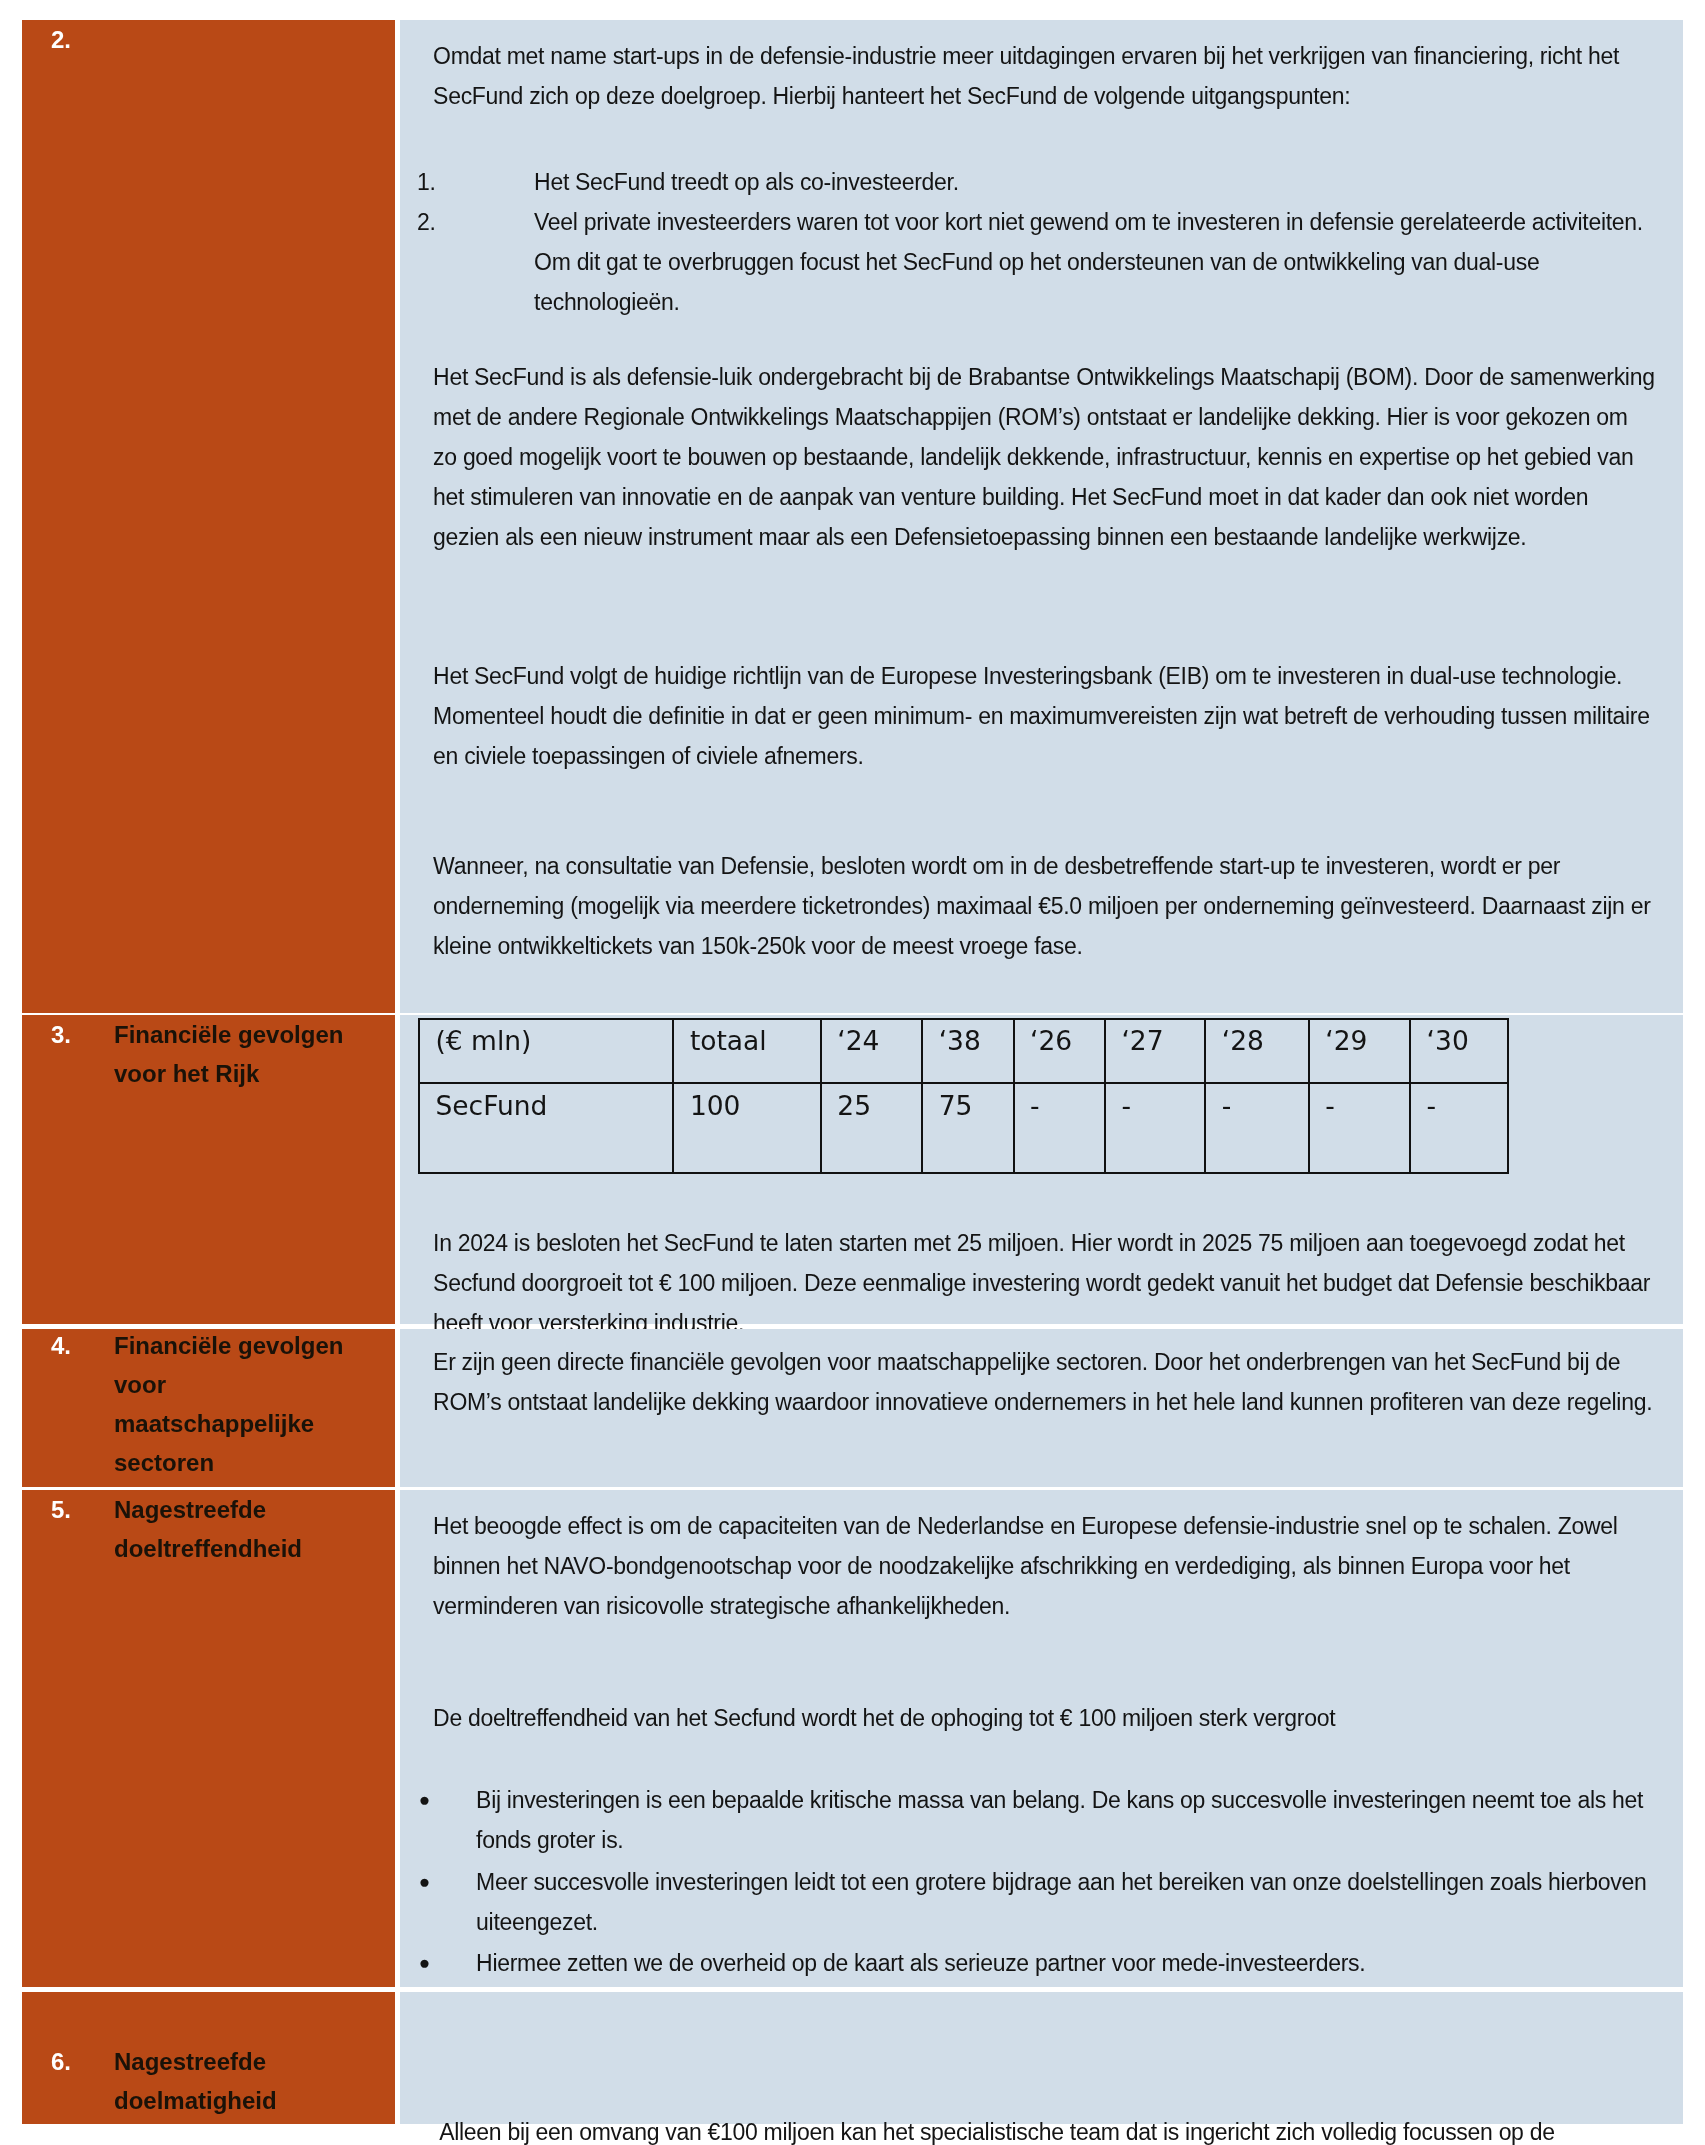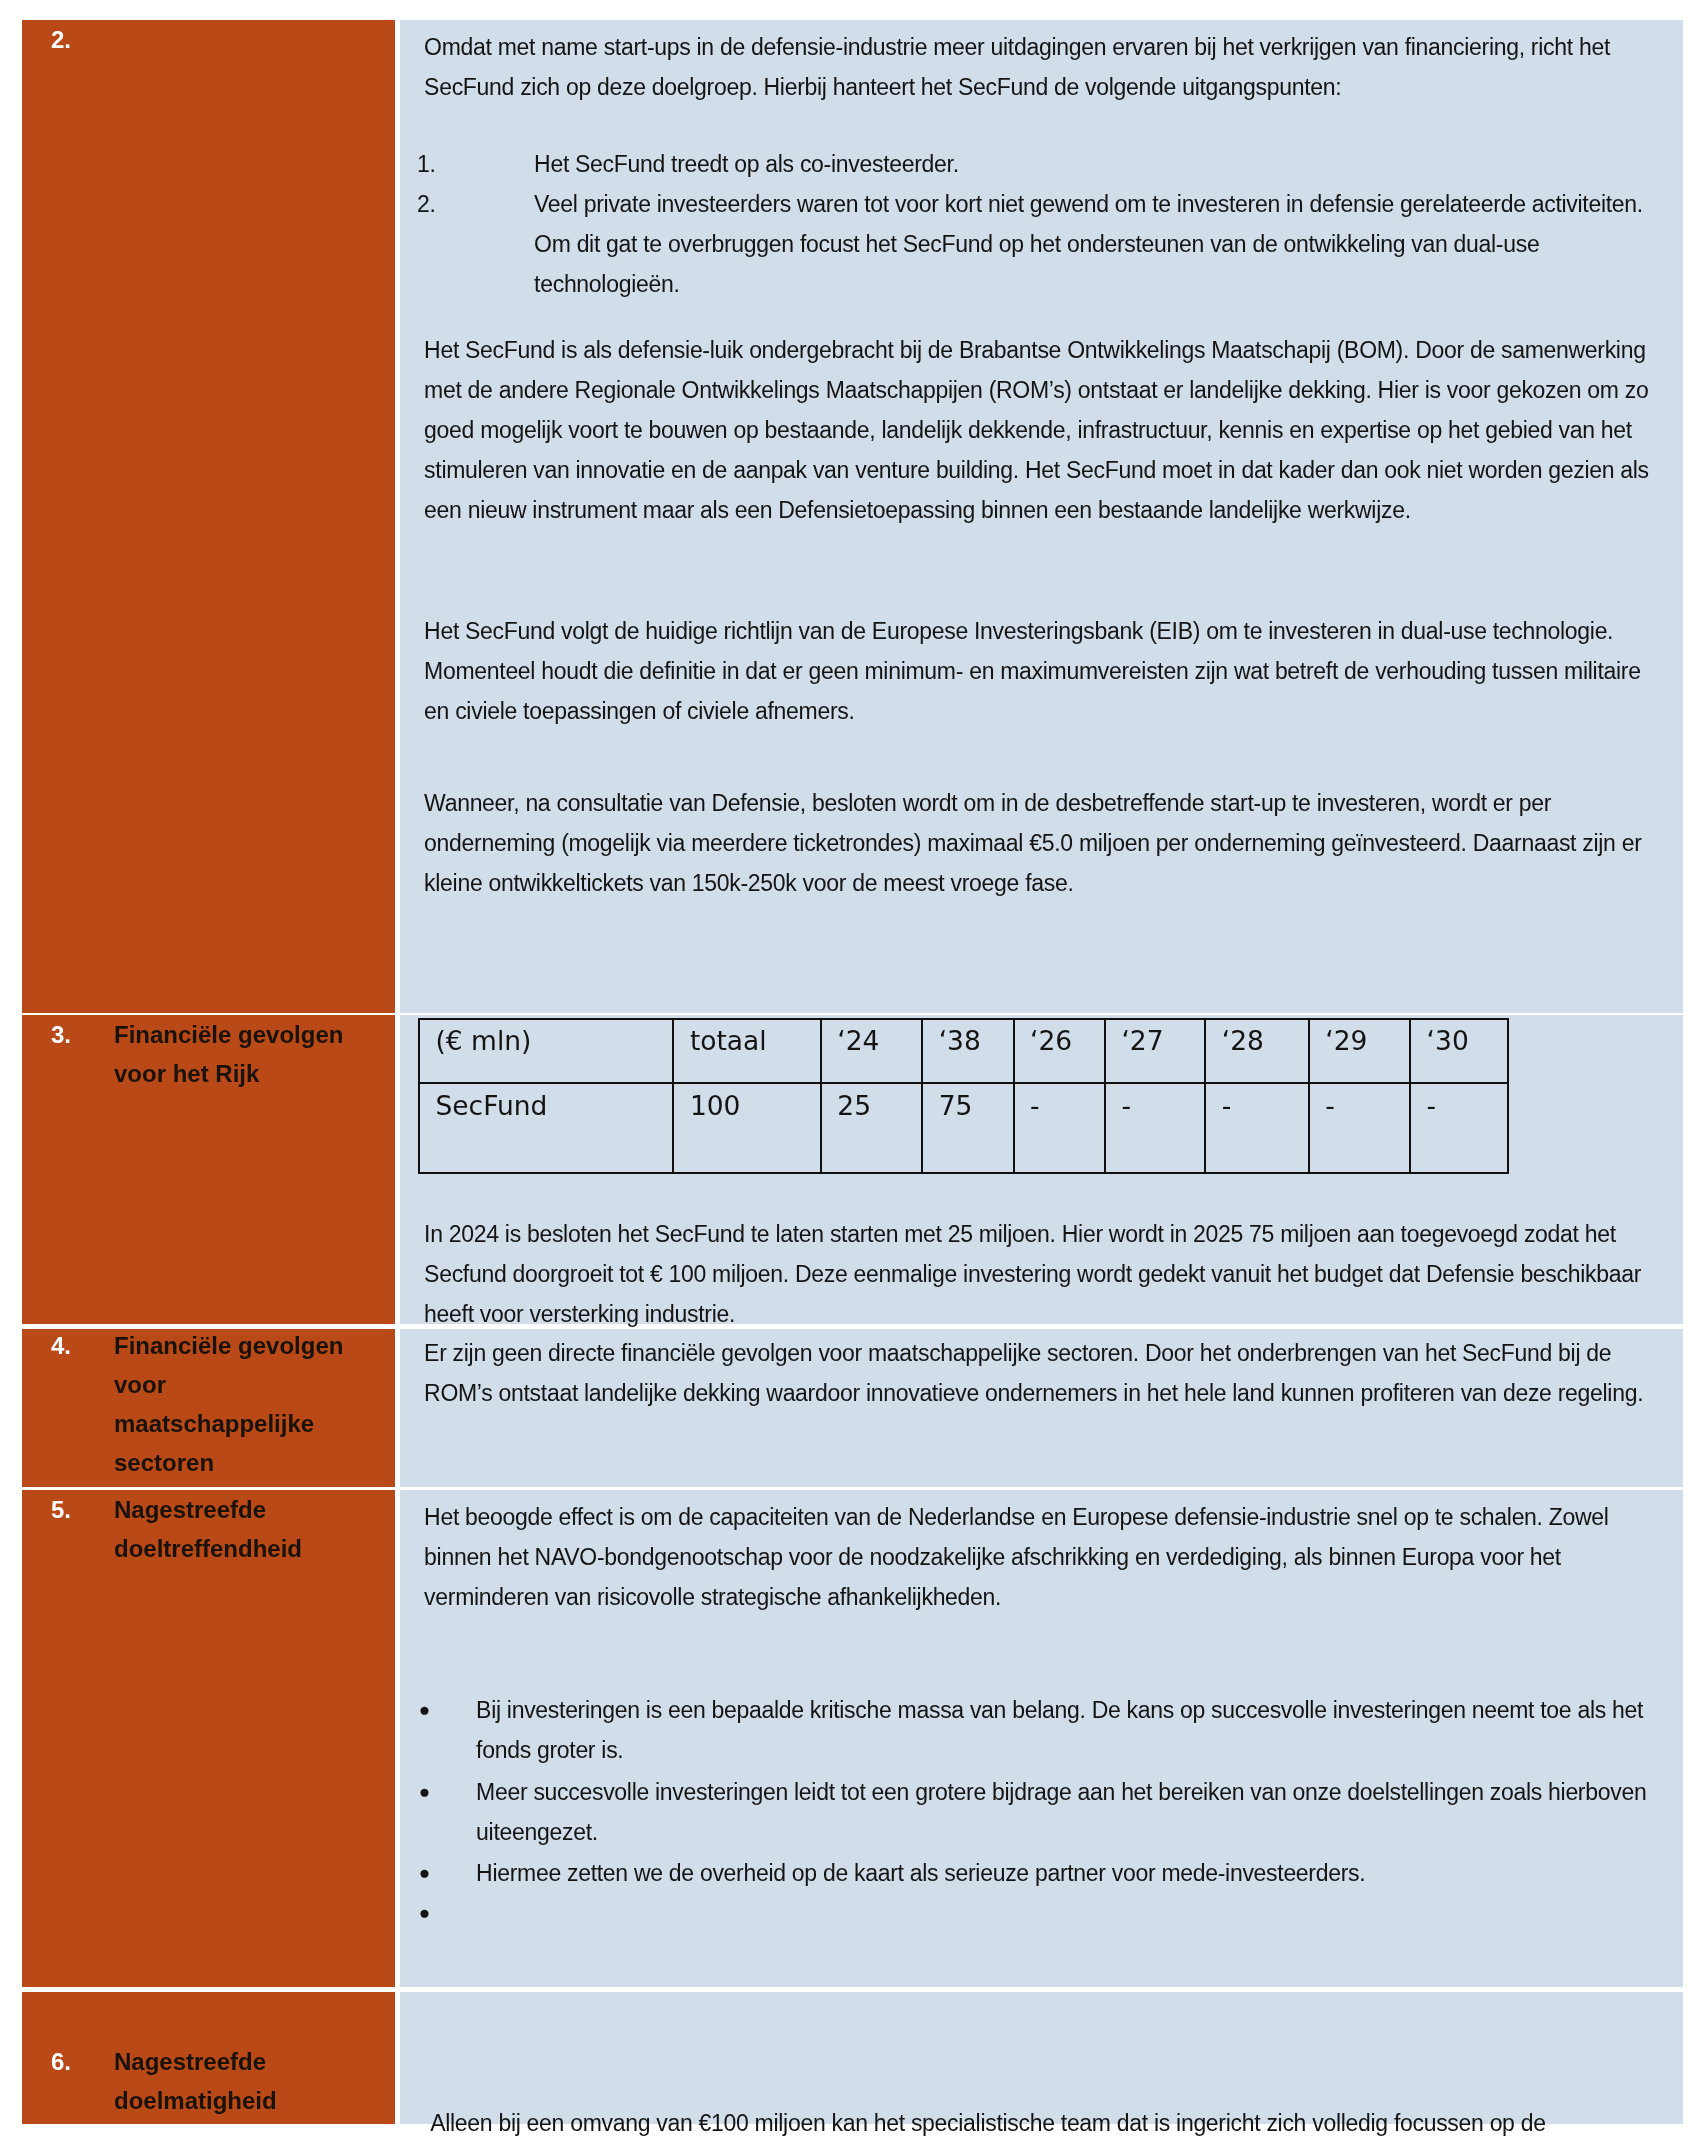--- a/index.html
+++ b/index.html
@@ -4,21 +4,21 @@
 <style>
   html, body { margin: 0; padding: 0; background: #ffffff; }
   body { width: 1705px; height: 2145px; position: relative; overflow: hidden;
          font-family: "Liberation Sans", sans-serif; color: #141414; }
   .row { position: absolute; left: 22px; width: 1661px; display: flex; }
   .lcell { width: 373px; background: #b94916; position: relative; flex: none; }
   .rcell { margin-left: 5.1px; flex: 1; background: #d1dde8; position: relative; }
   .num { position: absolute; left: 29px; color: #ffffff; font-weight: bold; font-size: 24px; line-height: 39px; }
   .label { position: absolute; left: 92px; right: 8.6px; color: #1a1208; font-weight: bold; font-size: 24px; line-height: 39px; }
   .body { position: absolute; left: 17px; right: 12px; font-size: 23px; line-height: 40px; letter-spacing: -0.3px; }
-  .p { margin: 7px; }
+  .p { margin: 16px; }
   .ol { margin: 0; padding: 0; list-style: none; }
   .ol li { position: relative; padding-left: 117px; }
   .ol .n { position: absolute; left: 0; }
   .ul { margin: 0; padding: 0; list-style: none; }
   .ul li { position: relative; padding-left: 59px; }
   .ul .b { position: absolute; left: 1.7px; top: 0; font-size: 19px; }
   table.fin { position: absolute; left: 18px; top: 3.4px; border-collapse: collapse; font-family: "DejaVu Sans", sans-serif; font-size: 26.5px; border-radius: 25px; }
   table.fin td { border: 2.6px solid #111; vertical-align: top; padding: 5.1px 0 0 15.4px; }
   table.fin tr.h td { height: 57px; }
   table.fin tr.v td { height: 82px; }
@@ -111,20 +111,21 @@
     <span class="num" style="top:0px;">5.</span>
     <div class="label" style="top:0px;">
       <div>Nagestreefde</div>
       <div>doeltreffendheid</div>
     </div>
   </div>
   <div class="rcell">
     <div class="body" style="top:0px;">
       <p class="p">Het beoogde effect is om de capaciteiten van de Nederlandse en Europese defensie-industrie snel op te schalen. Zowel binnen het NAVO-bondgenootschap voor de noodzakelijke afschrikking en verdediging, als binnen Europa voor het verminderen van risicovolle strategische afhankelijkheden.</p>
       <div style="height:40px"></div>
+      <p class="p">De doeltreffendheid van het Secfund wordt het de ophoging tot € 100 miljoen sterk vergroot</p>
       <div style="height:26px"></div>
       <ul class="ul">
         <li style="margin-bottom:1.7px;"><span class="b">●</span><span>Bij investeringen is een bepaalde kritische massa van belang. De kans op succesvolle investeringen neemt toe als het fonds groter is.</span></li>
         <li style="margin-bottom:1.7px;"><span class="b">●</span><span>Meer succesvolle investeringen leidt tot een grotere bijdrage aan het bereiken van onze doelstellingen zoals hierboven uiteengezet.</span></li>
         <li><span class="b">●</span><span>Hiermee zetten we de overheid op de kaart als serieuze partner voor mede-investeerders.</span></li>
         <li><span class="b">●</span></li>
       </ul>
     </div>
   </div>
 </div>

